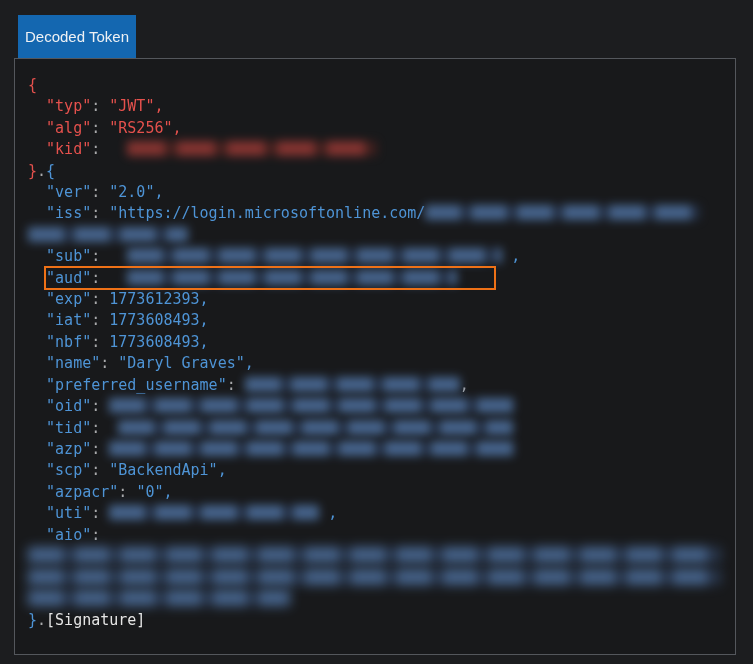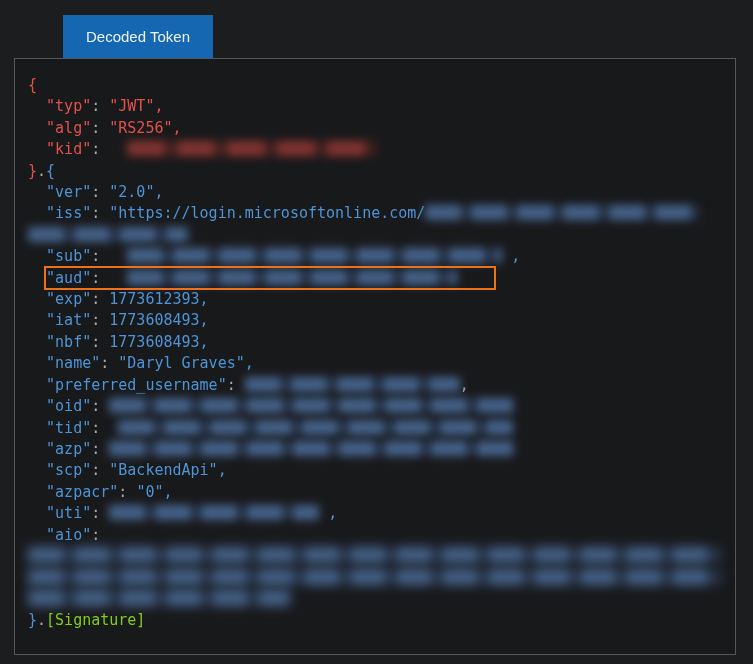--- a/index.html
+++ b/index.html
@@ -3,32 +3,32 @@
 <meta charset="utf-8">
 <style>
   html,body{margin:0;padding:0;}
   body{
     width:753px;height:664px;overflow:hidden;
     background:#1c1d1f;
     font-family:"Liberation Sans",sans-serif;
   }
   .tabs{display:flex;align-items:flex-end;padding:15px 0 0 18px;height:43px;}
   .tab{height:43px;display:flex;align-items:center;font-size:15px;box-sizing:border-box;}
-  .tab.active{background:#1467b0;color:#eef1f4;padding:0 23px;margin-left:45px;}
+  .tab.active{background:#1467b0;color:#eef1f4;padding:0 7px;}
   .tab.inactive{color:#3f94d9;padding:0 17px;}
   .panel{
     margin-left:14px;width:722px;box-sizing:border-box;
     border:1px solid #54575c;background:#18191b;
     min-height:597px;padding:16px 10px 20px 13px;
   }
   .code{font-family:"DejaVu Sans Mono",monospace;font-size:15px;line-height:21.4px;}
   .line{white-space:pre;position:relative;}
   .r{color:#e5514d}
   .bl{color:#4e94d6}
-  .g{color:#84cc16}
+  .g{color:#e5e5e5}
   .p{color:#a9aaac}
   .b{display:inline-block;vertical-align:middle;height:15px;border-radius:2px;
      filter:blur(5px);opacity:.92;margin-top:-2px;}
   .bb{background:repeating-linear-gradient(90deg,#4a6a95 0px 36px,#232e42 36px 46px);}
   .br{background:repeating-linear-gradient(90deg,#8d3632 0px 38px,#41201e 38px 50px);}
   .bw{height:16px;filter:blur(6px);}
   .aud-overlay{
     position:absolute;left:16px;top:-2px;width:452px;height:24px;
     border:2px solid #ee7117;box-sizing:border-box;pointer-events:none;
   }

